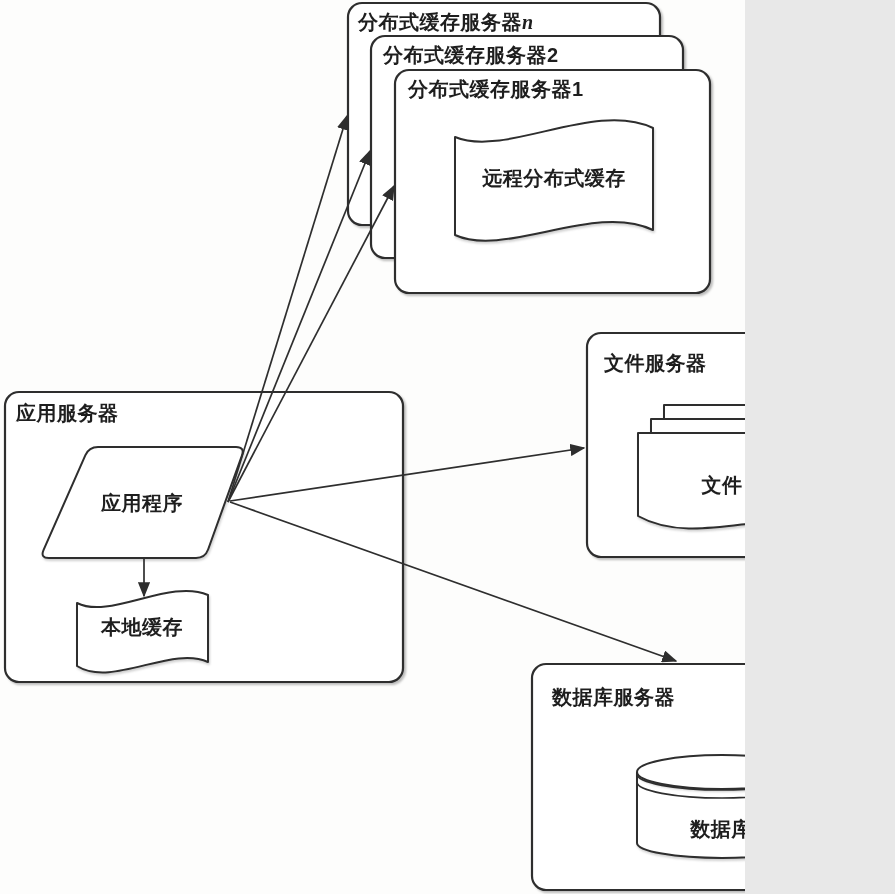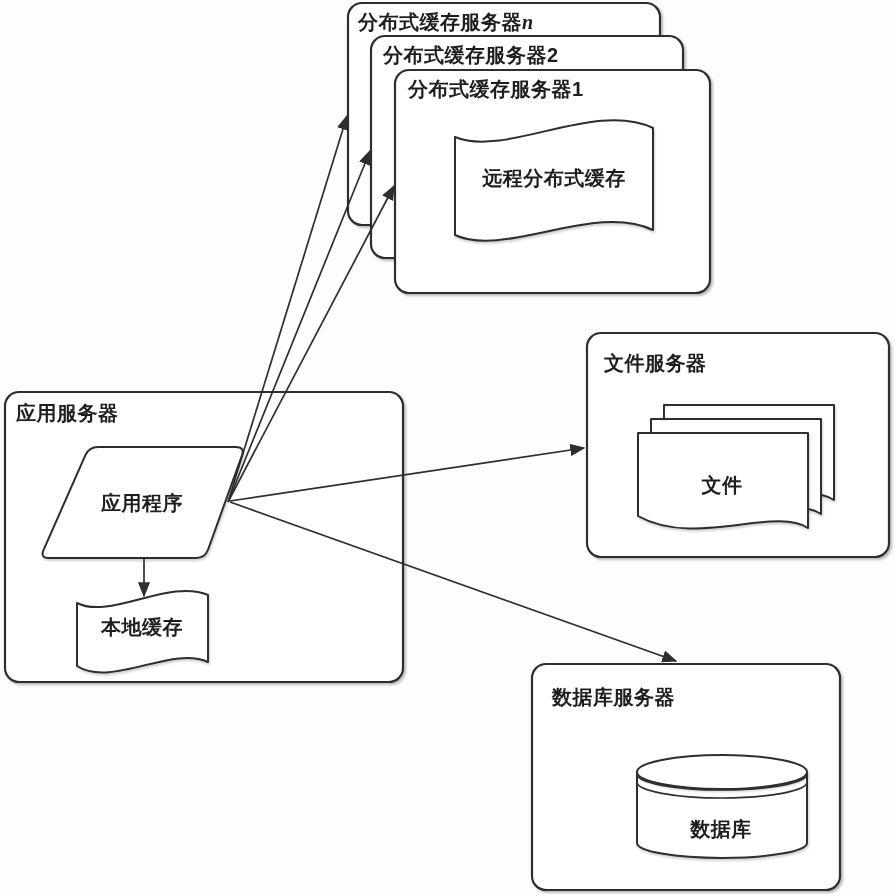--- a/index.html
+++ b/index.html
@@ -1,17 +1,17 @@
 <!DOCTYPE html>
 <html><head>
 <meta charset="utf-8">
 <style>
   html,body{margin:0;padding:0;background:#e8e8e8;}
   .stage{
-    width:895px;height:894px;
+    width:745px;height:894px;
     background:#fdfdfc;
     position:relative;
     font-family:"Liberation Sans","DejaVu Sans",sans-serif;
     overflow:hidden;
   }
   svg{display:block;width:895px;height:894px;}
   .box{
     fill:#ffffff;
     stroke:#2e2e2e;
     stroke-width:2.2;

